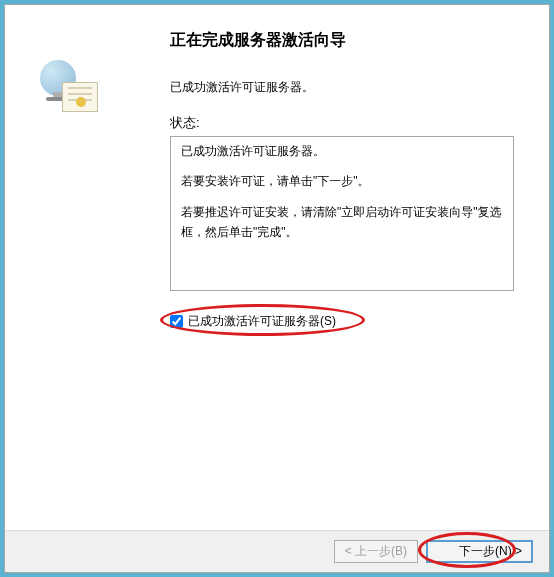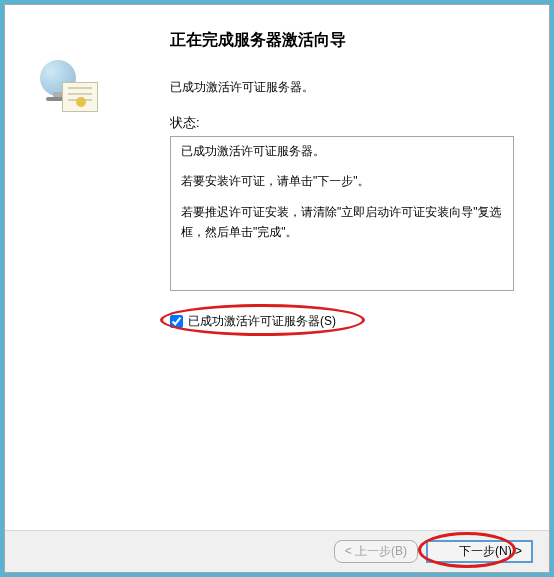--- a/index.html
+++ b/index.html
@@ -126,21 +126,20 @@
     border: 1px solid #adadad;
     font-size: 12px;
     font-family: inherit;
     cursor: pointer;
     padding: 0 10px;
     position: relative;
   }
   .btn:disabled {
     color: #a0a0a0;
     cursor: default;
-    border-radius: 8px;
   }
   .btn.default {
     border: 1px solid #5a9bd4;
     box-shadow: 0 0 0 1px #5a9bd4 inset;
     padding-left: 32px;
   }
   .ellipse-next {
     left: -8px; top: -8px;
     width: 98px; height: 36px;
   }

